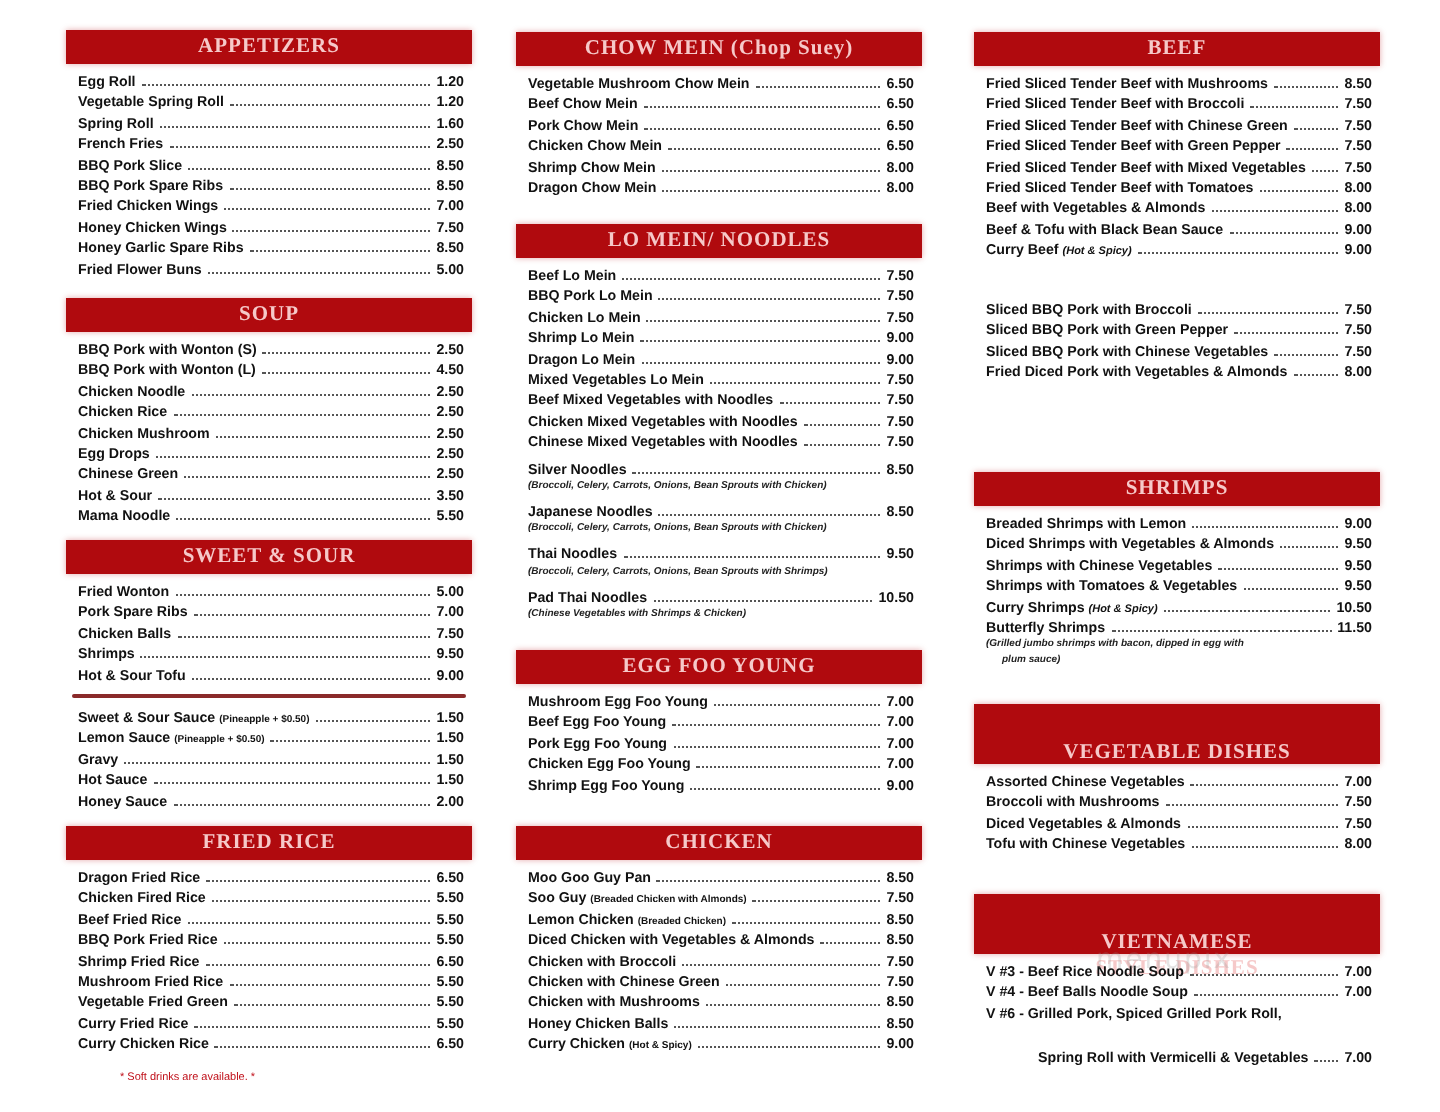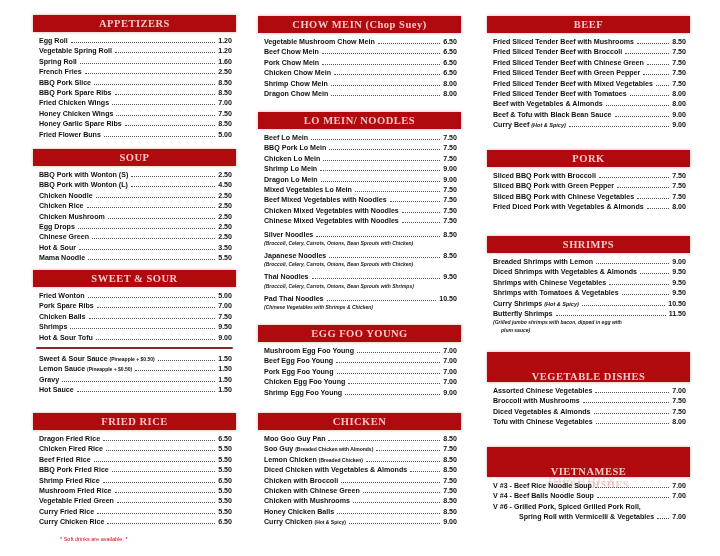--- a/index.html
+++ b/index.html
@@ -55,21 +55,21 @@
     color: #222;
     white-space: nowrap;
   }
   .sep { height: 2px; background: #8a2a2a; margin: 4px 3px 5px 3px; border-radius: 1px; }
   .gap { height: 3px; }
   .footnote { position: absolute; left: 60px; top: 536px; font-size: 5.5px; color: #c0101a; }
   .watermark {
     position: absolute; left: 548px; top: 472px; font-size: 14px; color: rgba(150,150,150,0.25);
     letter-spacing: 1px; font-family: "DejaVu Sans", sans-serif; text-align: right;
   }
-  .indent { padding-left: 32px; }
+  .indent { padding-left: 32px; margin-top: 12px; }
 </style>
 </head>
 <body>
 
 <div class="col col1">
 
   <div class="section" style="top:15px">
     <div class="hdr">APPETIZERS</div>
     <div>
         <div class="row">
@@ -220,20 +220,25 @@
         <div class="row">
           <span class="name"><span>Gravy</span></span>
           <span class="dots"></span>
           <span class="price">1.50</span>
         </div>
         <div class="row">
           <span class="name"><span>Hot Sauce</span></span>
           <span class="dots"></span>
           <span class="price">1.50</span>
         </div>
+        <div class="row">
+          <span class="name"><span>Honey Sauce</span></span>
+          <span class="dots"></span>
+          <span class="price">2.00</span>
+        </div>
       </div>
   </div>
 
   <div class="section" style="top:413px">
     <div class="hdr">FRIED RICE</div>
     <div>
         <div class="row">
           <span class="name"><span>Dragon Fried Rice</span></span>
           <span class="dots"></span>
           <span class="price">6.50</span>
@@ -531,21 +536,20 @@
         </div>
         <div class="row">
           <span class="name"><span>Curry Beef</span> <i>(Hot &amp; Spicy)</i></span>
           <span class="dots"></span>
           <span class="price">9.00</span>
         </div>
       </div>
   </div>
 
   <div class="section" style="top:150px">
-    <div class="hdr">PORK</div>
     <div>
         <div class="row">
           <span class="name"><span>Sliced BBQ Pork with Broccoli</span></span>
           <span class="dots"></span>
           <span class="price">7.50</span>
         </div>
         <div class="row">
           <span class="name"><span>Sliced BBQ Pork with Green Pepper</span></span>
           <span class="dots"></span>
           <span class="price">7.50</span>

